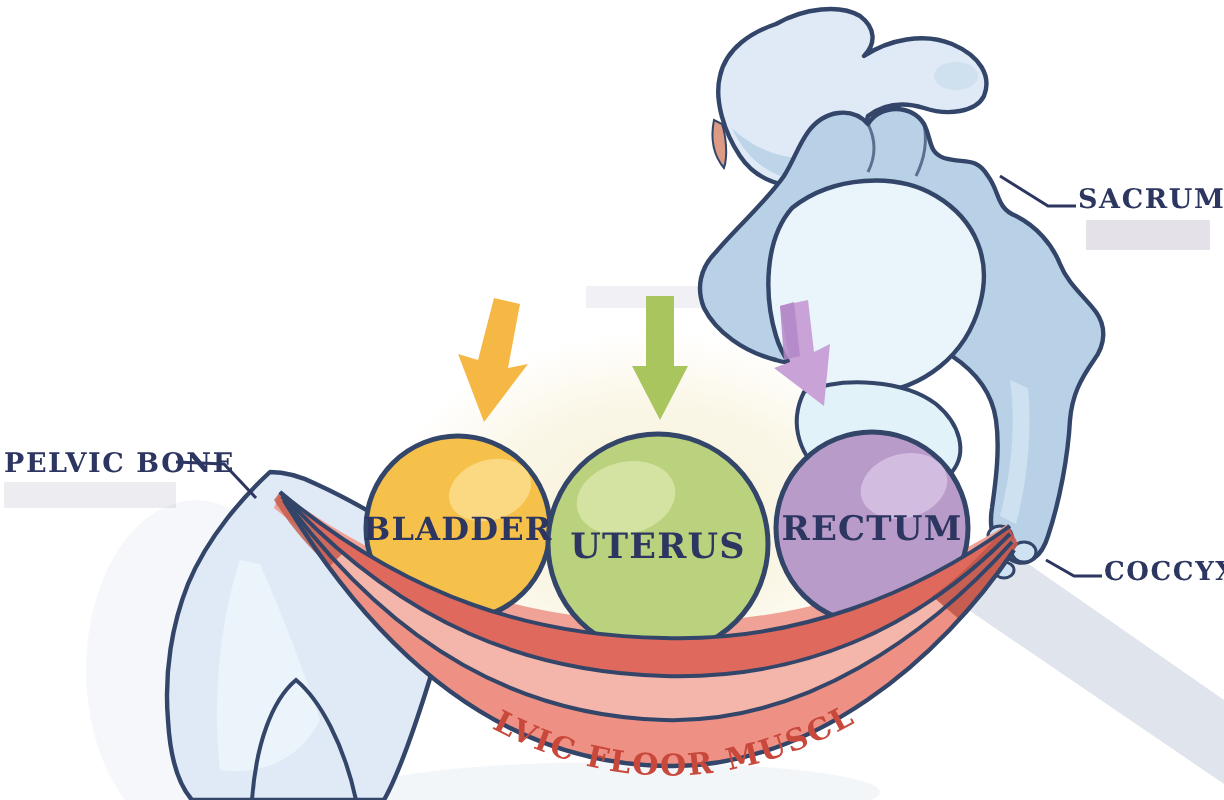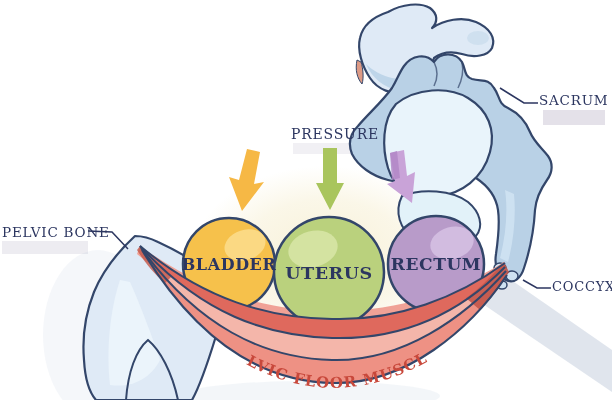--- a/index.html
+++ b/index.html
@@ -8,21 +8,21 @@
     overflow:hidden;font-family:"DejaVu Serif","Liberation Serif",serif;
   }
   .glow{
     position:absolute;left:140px;top:118px;width:372px;height:252px;
     background:radial-gradient(ellipse 50% 50% at 50% 55%,
       rgba(247,240,213,0.95) 0%, rgba(247,240,213,0.55) 45%, rgba(247,240,213,0) 72%);
     z-index:0;
   }
   svg.art{position:absolute;left:0;top:0;z-index:1;}
   .lbl{
-    position:absolute;z-index:2;color:#2c3660;font-weight:normal;
+    position:absolute;z-index:2;color:#2c3660;font-weight:bold;
     font-size:13.5px;letter-spacing:0.8px;white-space:nowrap;
   }
   .lbl-pressure{left:291px;top:126px;font-size:14px;}
   .lbl-sacrum{left:539px;top:92px;font-size:13.5px;}
   .lbl-pubic{left:2px;top:224px;font-size:13.5px;}
   .lbl-coccyx{left:552px;top:279px;font-size:13px;}
   .organ-text{
     font-family:"DejaVu Serif","Liberation Serif",serif;
     font-weight:bold;letter-spacing:0.6px;
   }
@@ -142,17 +142,16 @@
       <path d="M88,231 L112,232 L128,249"></path>
       <path d="M523,280 L537,288 L551,288"></path>
     </g>
 
     <path id="muscleArc" d="M244,363 Q336,414 430,360" fill="none"></path>
     <text class="muscle-text" fill="#c8483b">
       <textPath href="#muscleArc" startOffset="50%" text-anchor="middle">PELVIC FLOOR MUSCLES</textPath>
     </text>
   </svg>
 
-  <div class="lbl lbl-pressure">PRESSURE</div>
   <div class="lbl lbl-sacrum">SACRUM</div>
   <div class="lbl lbl-pubic">PELVIC BONE</div>
   <div class="lbl lbl-coccyx">COCCYX</div>
 </div>
 
 </body></html>

